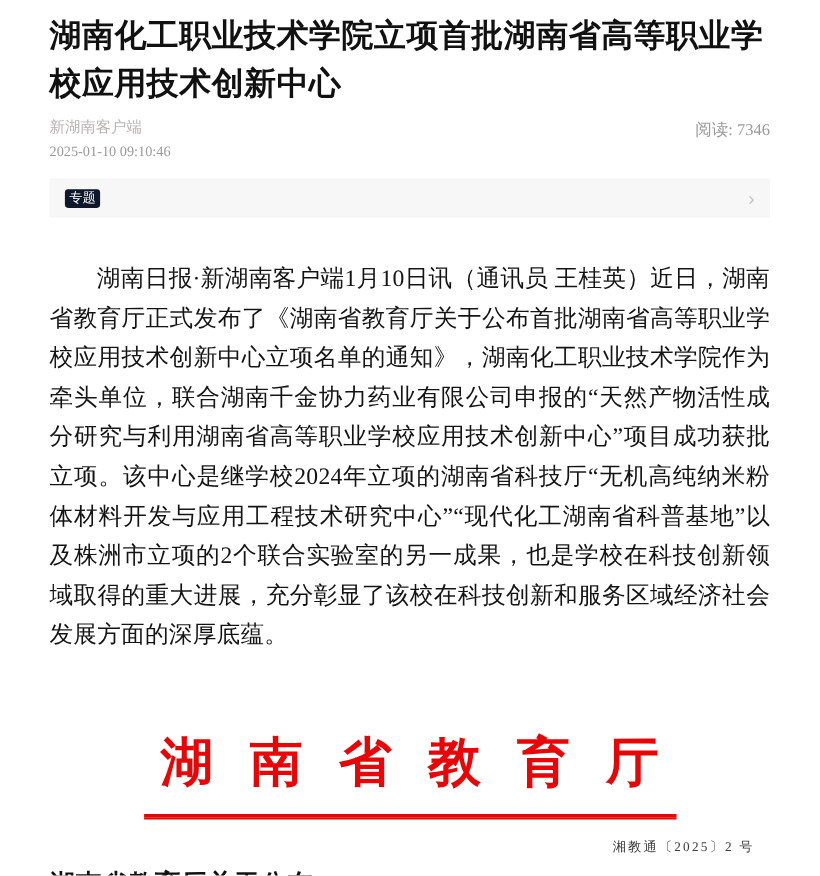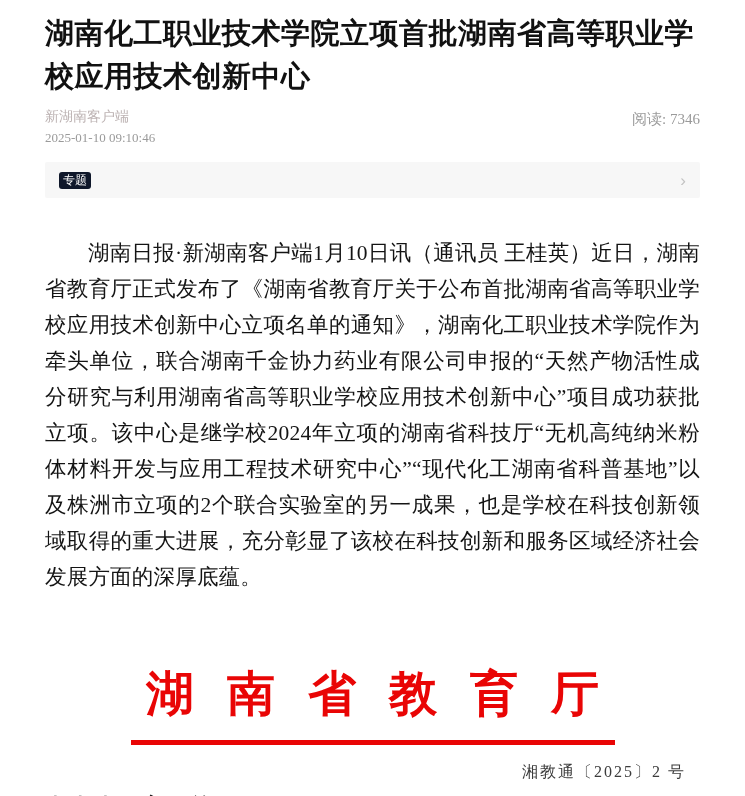--- a/index.html
+++ b/index.html
@@ -85,21 +85,21 @@
     height: 2px;
     margin: 17px auto 0 auto;
     border-top: 3px solid #e90505;
     border-bottom: 2px solid #e90505;
     background: #fff;
   }
   .doc-number {
     margin-top: 17px;
     text-align: right;
     padding-right: 14px;
-    font-size: 16px;
+    font-size: 12px;
     color: #3c3c3c;
     letter-spacing: 2px;
   }
   .doc-title { margin-top: 12px; }
   .doc-title-line {
     font-size: 23px;
     line-height: 26px;
     font-weight: 700;
     color: #111;
     text-align: left;

